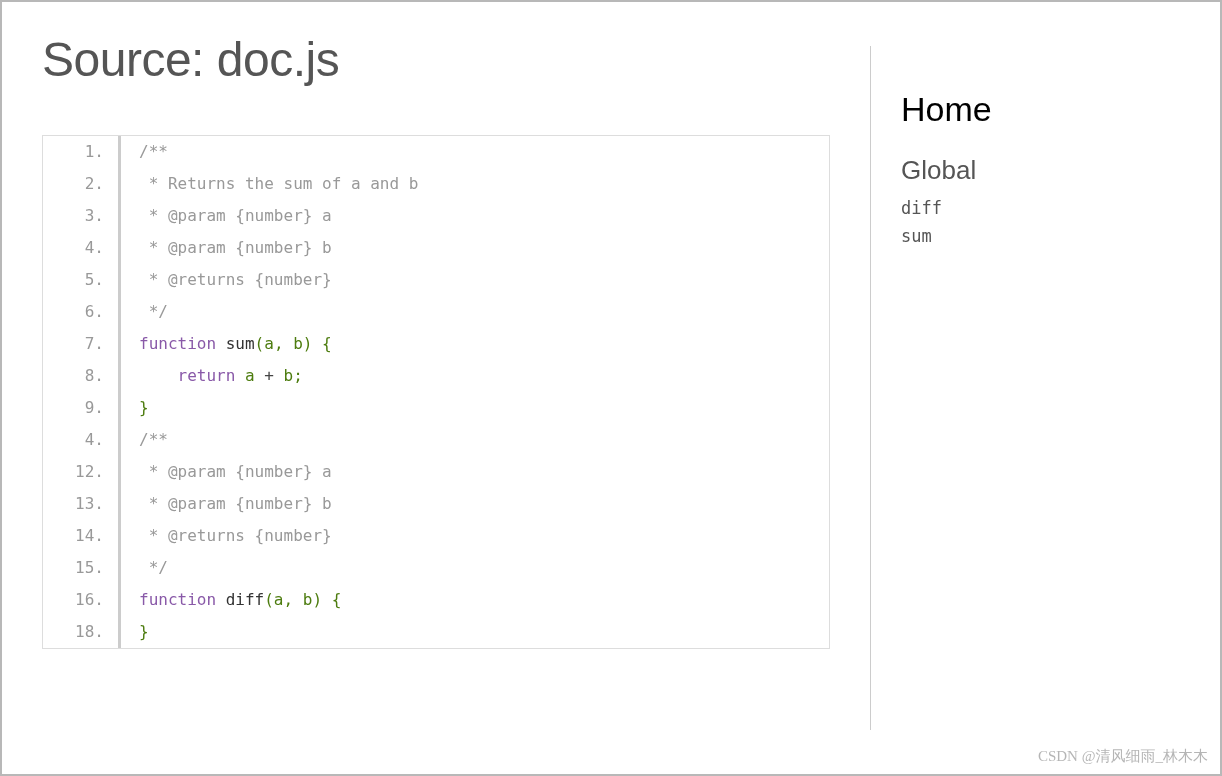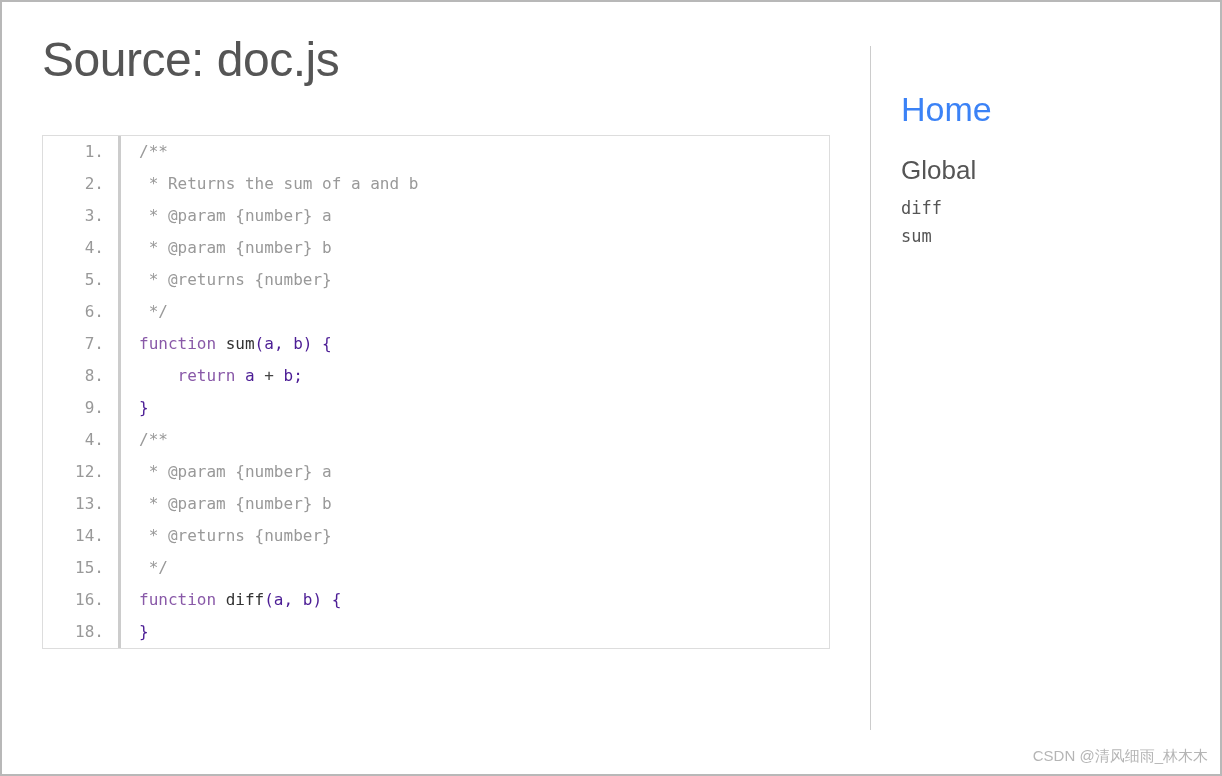--- a/index.html
+++ b/index.html
@@ -51,34 +51,34 @@
   }
   .code {
     padding-left: 18px;
     white-space: pre;
     flex: 1 1 auto;
     color: #444;
   }
   .com { color: #999; }
   .kw  { color: #8959a8; }
   .fn  { color: #333; }
-  .pn  { color: #4c1d95; }
+  .pn  { color: #4d7c0f; }
   .op  { color: #444; }
 
   .sidebar {
     flex: 0 0 350px;
     padding: 44px 20px 20px 30px;
     border-left: 1px solid #ccc;
     margin-top: 44px;
     margin-bottom: 44px;
   }
   .home-link {
     font-size: 34px;
     font-weight: 400;
-    color: #3b82f6;
+    color: #000000;
     margin-bottom: 26px;
     display: block;
     text-decoration: none;
   }
   .section-title {
     font-size: 26px;
     color: #555;
     font-weight: 400;
     margin-bottom: 8px;
   }
@@ -89,21 +89,21 @@
     color: #555;
     text-decoration: none;
     line-height: 28px;
   }
   .watermark {
     position: absolute;
     right: 12px;
     bottom: 8px;
     font-size: 15px;
     color: rgba(120,120,120,0.55);
-    font-family: Liberation Sans, sans-serif;
+    font-family: Liberation Serif, serif;
   }
 </style>
 </head>
 <body>
 
 <div class="container">
   <div class="main">
     <h1 class="page-title">Source: doc.js</h1>
     <div class="code-box" id="code-box">
         <div class="code-row">

